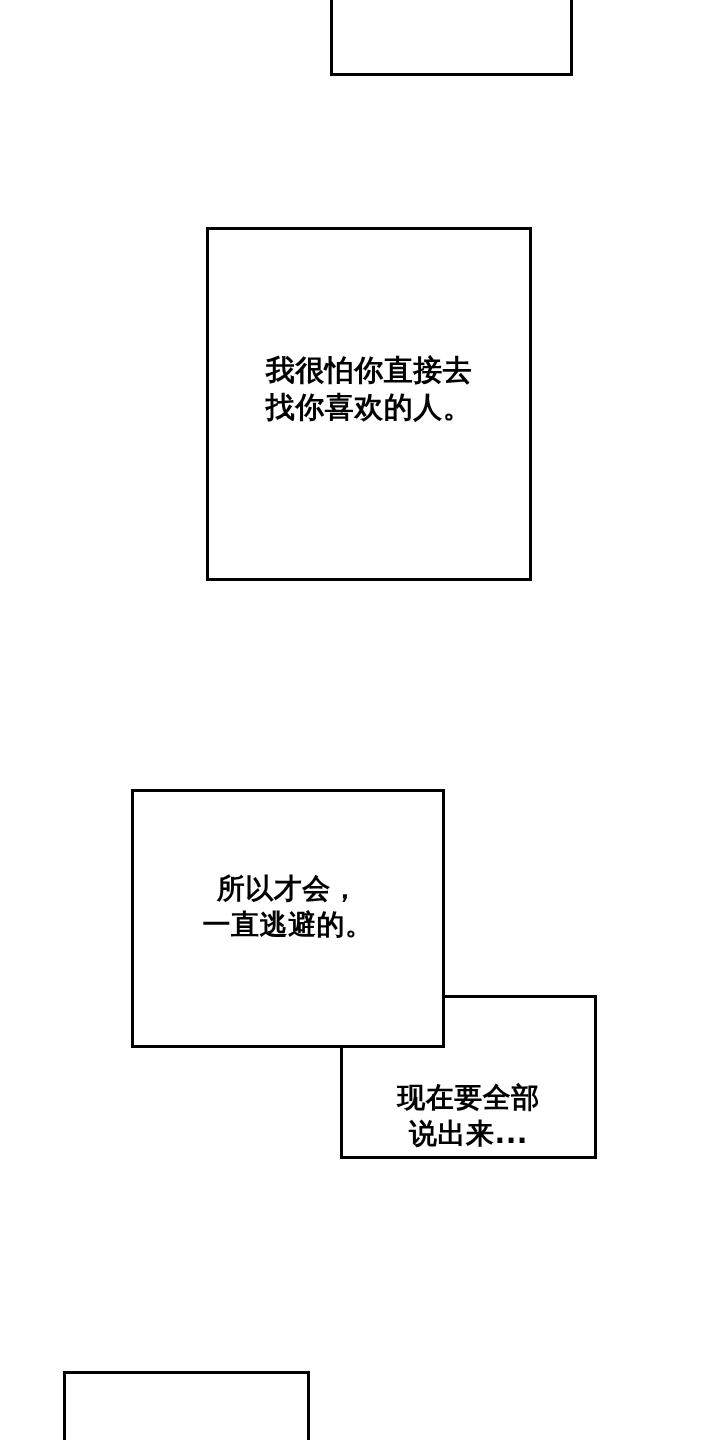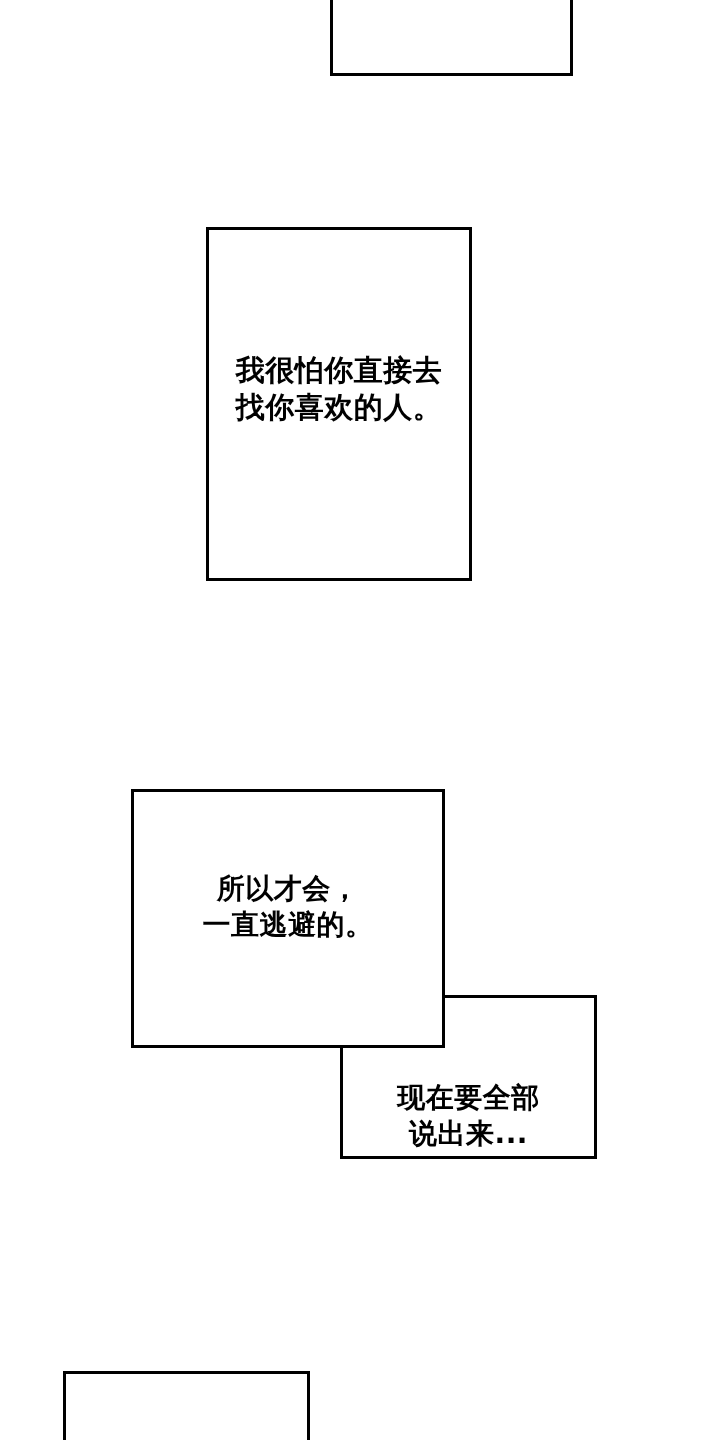--- a/index.html
+++ b/index.html
@@ -47,21 +47,21 @@
     left: 330px;
     top: -44px;
     width: 243px;
     height: 120px;
   }
 
   
   #panel-two {
     left: 206px;
     top: 227px;
-    width: 266px;
+    width: 326px;
     height: 354px;
   }
   #panel-two .panel-text {
     top: 122px;
     font-size: 29px;
   }
 
   
   #panel-three-a {
     left: 131px;

